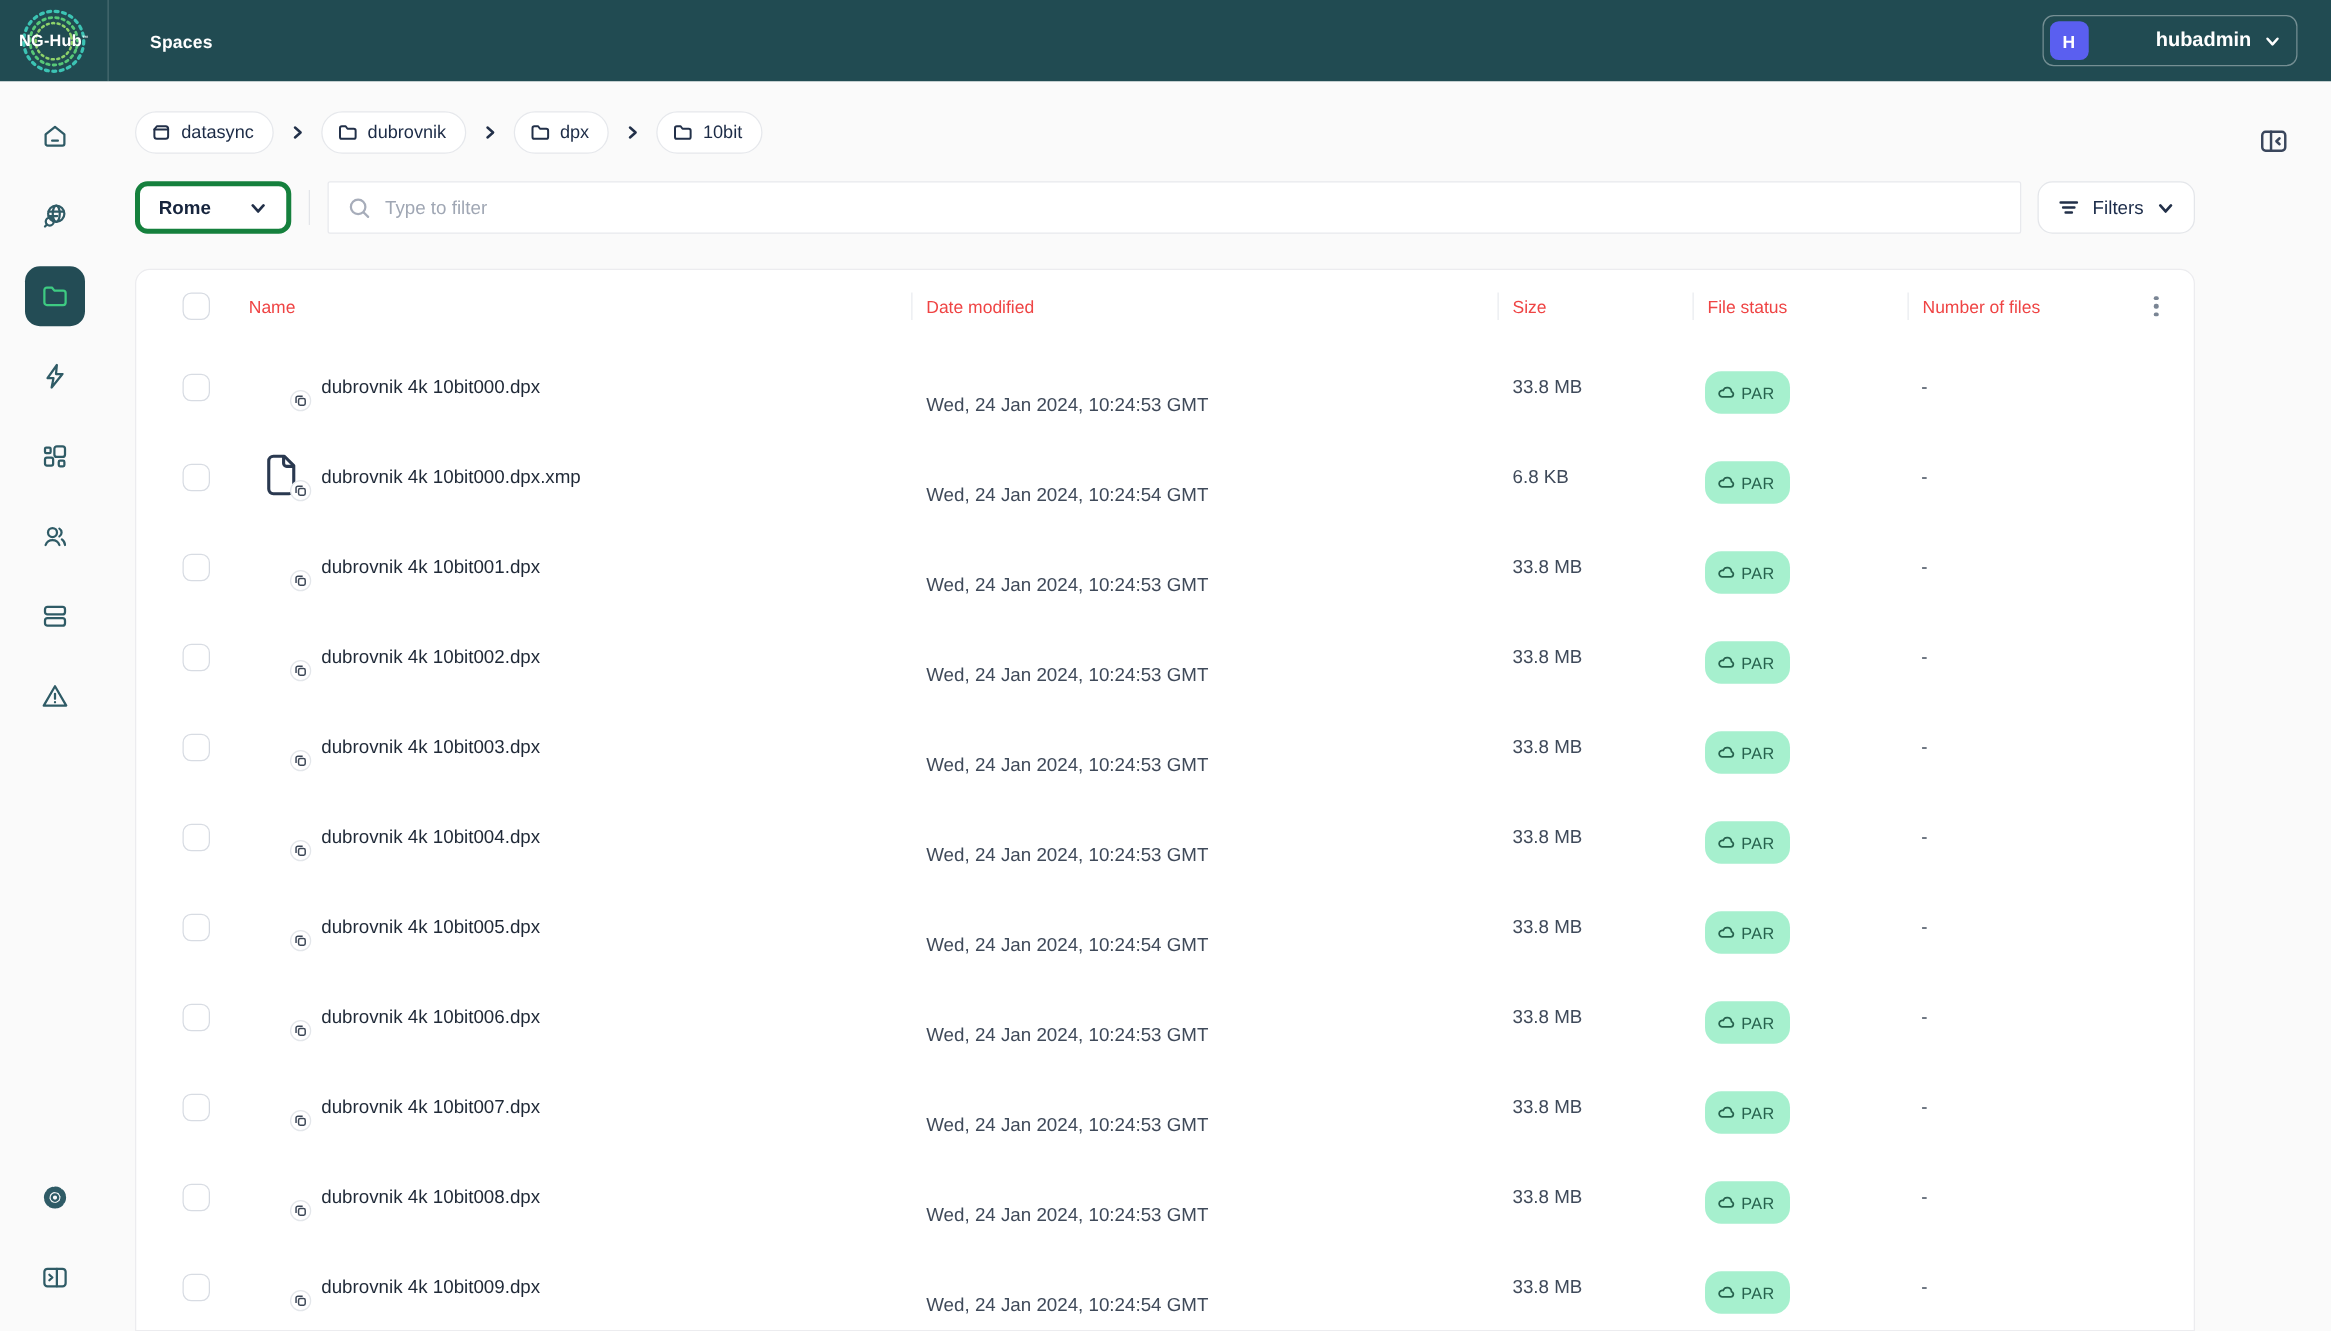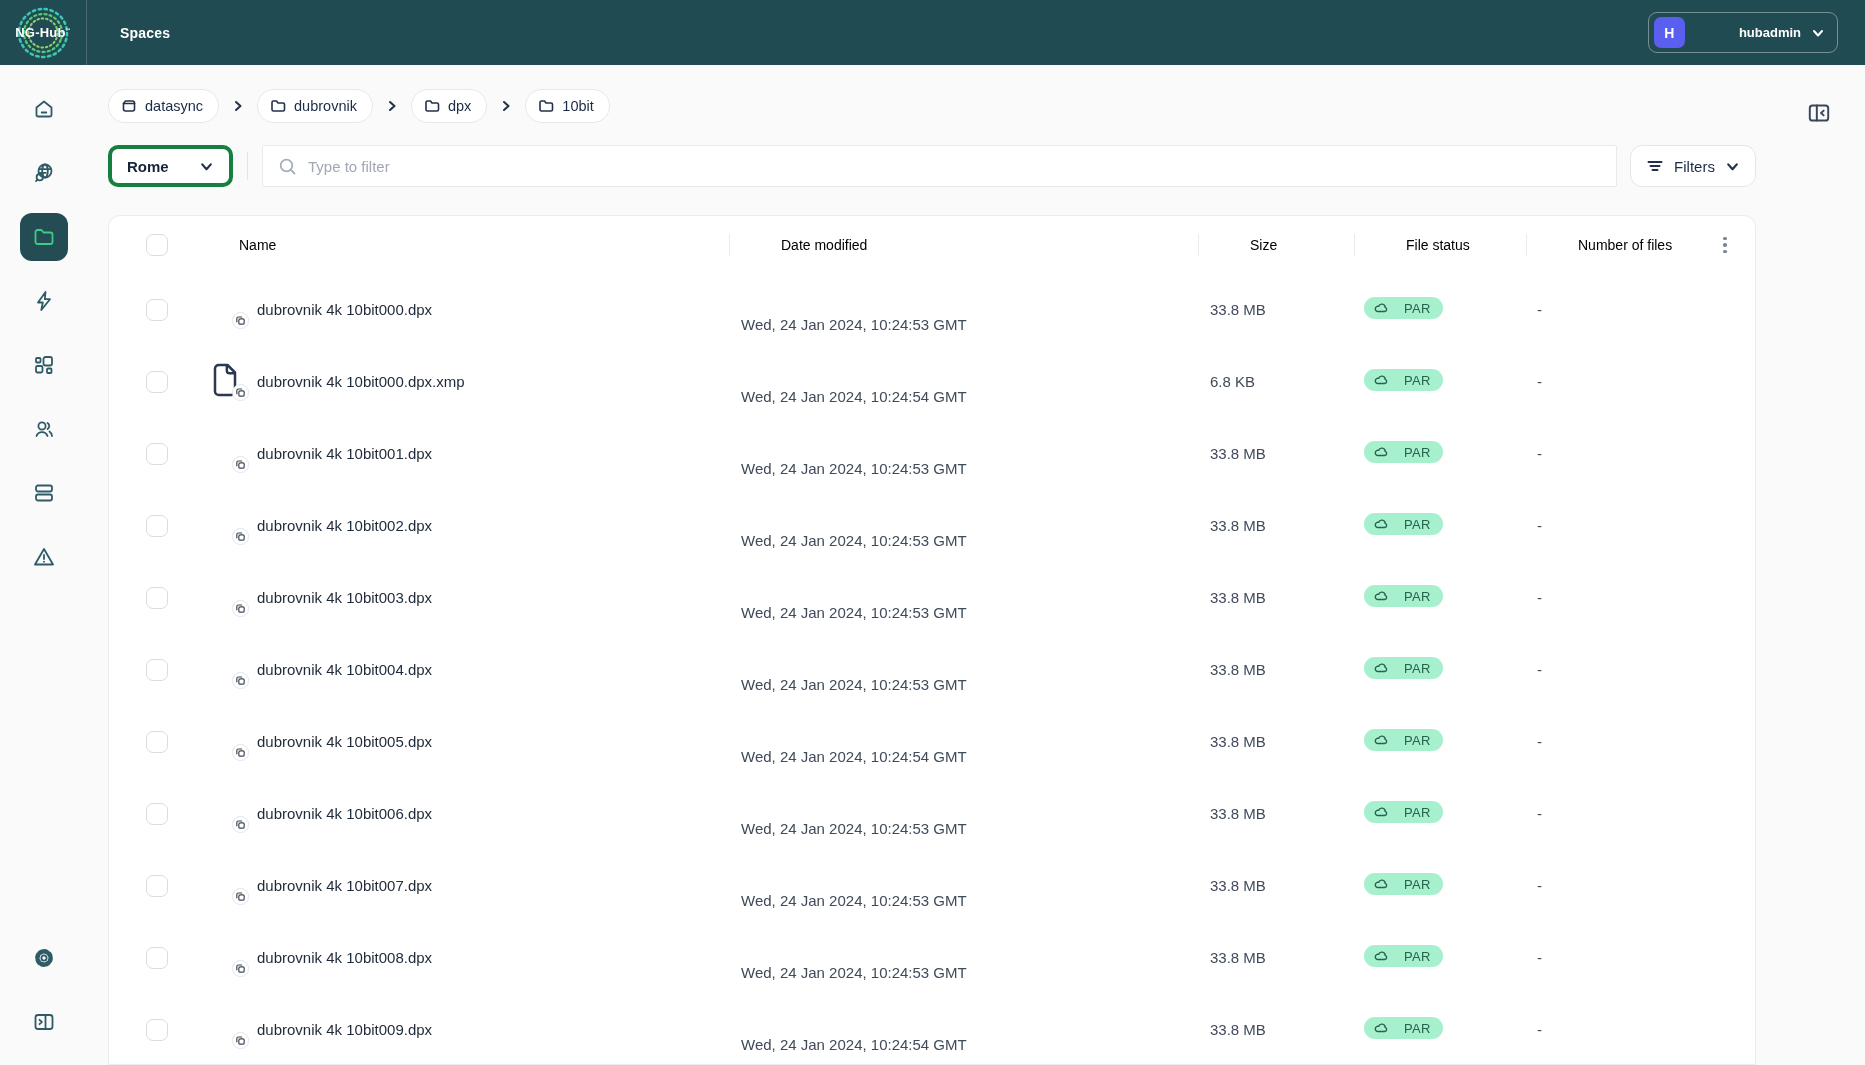--- a/index.html
+++ b/index.html
@@ -13,21 +13,21 @@
     align-items:center; justify-content:center; border-right:1px solid rgba(255,255,255,0.18); }
   .logo-box svg { position:absolute; }
   .logo-text { position:relative; color:#fff; font-size:13px; font-weight:700; letter-spacing:.2px; }
   .logo-text sup { font-size:5px; }
   .app-title { color:#fff; font-size:14px; font-weight:700; margin-left:33px; letter-spacing:.2px; }
   .user-chip { position:absolute; right:27px; top:12px; height:41px;
     border:1px solid rgba(255,255,255,0.38); border-radius:9px;
     display:flex; align-items:center; gap:10px; padding:0 12px 0 5px; cursor:pointer; }
   .avatar { width:31px; height:31px; border-radius:7px; background:#5A5FF0; color:#fff;
     display:flex; align-items:center; justify-content:center; font-size:14px; font-weight:700; }
-  .user-name { color:#fff; font-size:13px; font-weight:700;padding-left:44px; }
+  .user-name { color:#fff; font-size:16px; font-weight:700;padding-left:44px; }
 
   
   .sidebar { position:absolute; left:0; top:65px; width:87px; height:1000px;
     background:#fafafa; display:flex; flex-direction:column; }
   .side-top { padding-top:12px; }
   .side-item { width:87px; height:64px; display:flex; align-items:center; justify-content:center; cursor:pointer; }
   .side-item svg { stroke:#2F5B66; fill:none; stroke-width:1.8; stroke-linecap:round; stroke-linejoin:round; }
   .active-tile { width:48px; height:48px; border-radius:12px; background:#234C55;
     display:flex; align-items:center; justify-content:center; }
   .active-tile svg { stroke:#3ECB82; }
@@ -61,43 +61,43 @@
   .search-box input::placeholder { color:#A0A7B4; }
   .filters-btn { width:126px; height:42px; margin-left:13px; background:#fff; border:1px solid #E4E6EA;
     border-radius:12px; display:flex; align-items:center; justify-content:center; gap:10px; cursor:pointer; }
   .filters-btn span { font-size:15px; color:#1B2B49; }
   .chev { stroke:#223049; fill:none; stroke-width:2; stroke-linecap:round; stroke-linejoin:round; }
 
   
   .card { position:absolute; left:21px; top:150px; width:1648px; height:850px;
     background:#fff; border:1px solid #ECECEF; border-radius:12px 12px 0 0; overflow:hidden; }
   .thead { position:relative; height:58px; }
-  .th { position:absolute; top:21px; font-size:14px; color:#000000;margin-left:40px; }
+  .th { position:absolute; top:21px; font-size:14px; color:#ef4444; }
   .hdiv { position:absolute; top:18px; width:1px; height:22px; background:#E9EBEF; }
   .kebab { position:absolute; right:18px; top:17px; width:24px; height:24px; display:flex;
     flex-direction:column; align-items:center; justify-content:center; gap:3px; cursor:pointer; }
   .kebab i { width:3.5px; height:3.5px; border-radius:50%; background:#7A8594; }
 
   .trow { position:relative; height:72px; cursor:default; }
   .cb { position:absolute; left:37px; top:25px; width:22px; height:22px; border:1.5px solid #D8DCE3;
     border-radius:7px; background:#fff; cursor:pointer; }
   .cell-icon { position:absolute; left:99px; top:16px; width:44px; height:40px; }
   .thumb { width:38px; height:24px; margin-top:7px; border-radius:3px;
     background:linear-gradient(180deg,#C6CFD6 0%,#C6CFD6 37%,#B08D62 37%,#A1815A 52%,#30618A 52%,#27537A 100%); }
   .docicon { margin-left:2px; }
   .docicon svg { stroke:#2A3950; fill:none; stroke-width:2; stroke-linecap:round; stroke-linejoin:round; }
   .copy-badge { position:absolute; left:24px; top:22px; width:17px; height:17px; border-radius:50%;
     background:#fff; border:1px solid #E3E6EA; display:flex; align-items:center; justify-content:center; }
   .copy-badge svg { stroke:#3C4757; fill:none; stroke-width:1.3; stroke-linejoin:round; }
   .fname { position:absolute; left:148px; top:27px; font-size:15px; color:#1F2937; }
   .fdate { position:absolute; left:632px; top:42px; font-size:15px; color:#3F4A5A; }
   .fsize { position:absolute; left:1101px; top:27px; font-size:15px; color:#3F4A5A; }
   .fstatus { position:absolute; left:1255px; top:23px; }
-  .badge { height:22px; border-radius:13px; background:#A6F0CE; display:inline-flex;
-    align-items:center; gap:16px; padding:0 12px 0 10px; }
+  .badge { height:34px; border-radius:13px; background:#A6F0CE; display:inline-flex;
+    align-items:center; gap:5px; padding:0 12px 0 10px; }
   .badge svg { stroke:#27624E; fill:none; stroke-width:1.4; stroke-linejoin:round; stroke-linecap:round; }
   .badge span { font-size:13px; color:#27624E; letter-spacing:.3px; }
   .ffiles { position:absolute; left:1428px; top:27px; font-size:15px; color:#3F4A5A; }
 </style>
 </head>
 <body>
 
 <div class="topbar">
   <div class="logo-box">
     <svg width="56" height="56" viewBox="0 0 56 56">

